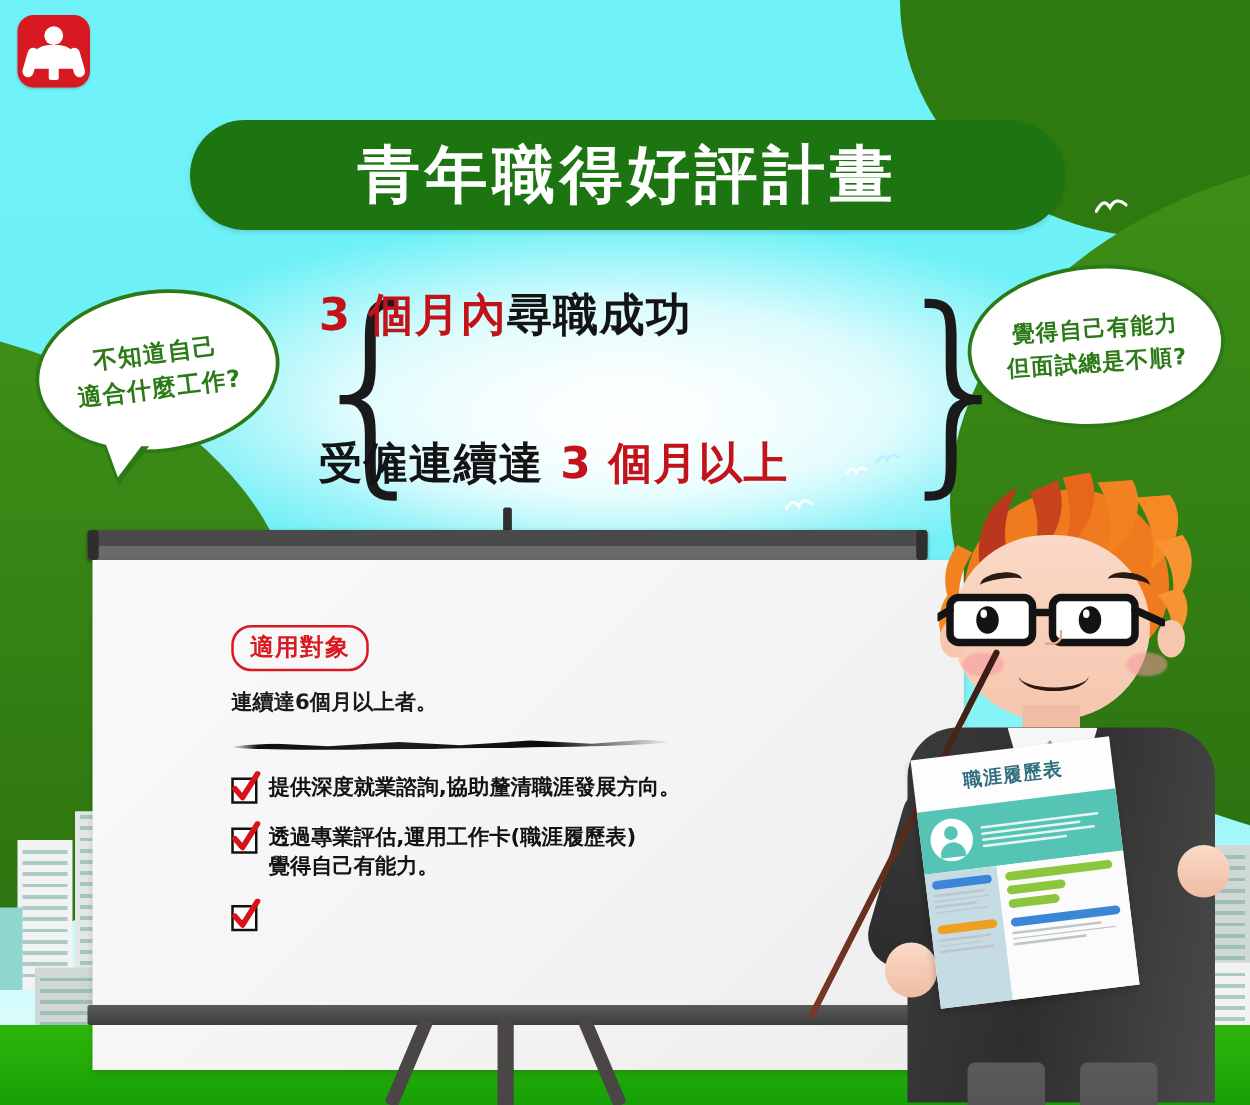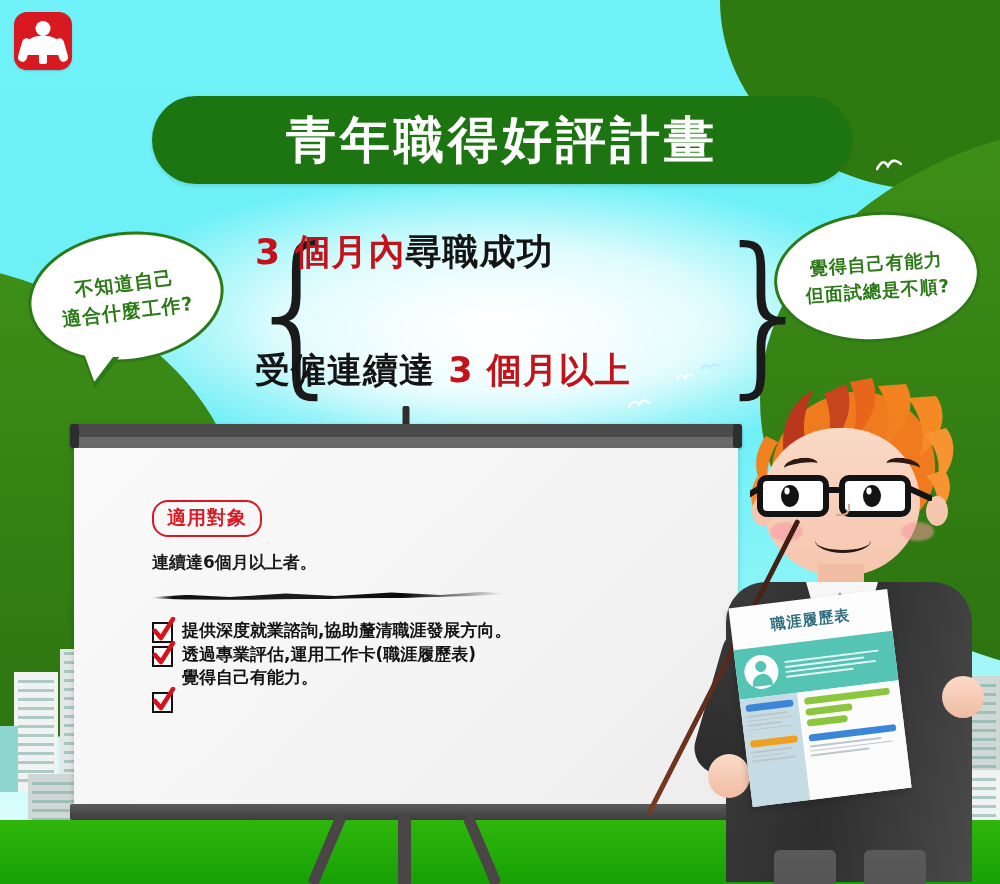--- a/index.html
+++ b/index.html
@@ -103,41 +103,41 @@
   .palm{position:absolute;bottom:58px;}
 
   
   .screen-wrap{position:absolute;left:70px;top:424px;width:672px;height:412px;}
   .screen-rollbar{position:absolute;left:0;top:0;width:672px;height:24px;border-radius:3px;
      background:linear-gradient(#4A4A4A 0%,#4A4A4A 55%,#6A6A6A 55%,#6A6A6A 100%);
      box-shadow:0 1px 3px rgba(0,0,0,.35);}
   .rollbar-cap{position:absolute;top:0;width:9px;height:24px;background:#2E2E2E;border-radius:3px;}
   .rollbar-hook{position:absolute;left:50%;top:-18px;transform:translateX(-50%);
      width:7px;height:20px;background:#2E2E2E;border-radius:2px;}
-  .screen-canvas{position:absolute;left:4px;top:24px;width:664px;height:356px;
+  .screen-canvas{position:absolute;left:4px;top:24px;width:664px;height:408px;
      background:linear-gradient(135deg,#FAFAFA 0%,#F4F4F4 55%,#EDEDED 100%);
-     box-shadow:0 2px 6px rgba(0,0,0,.18);}
+     box-shadow:0 2px 6px rgba(0,0,0,.18);padding-left:33px;}
   .screen-base{position:absolute;left:0;top:380px;width:672px;height:16px;border-radius:2px;
      background:linear-gradient(#5B5B5B,#3D3D3D);}
   .leg{position:absolute;background:#4A4646;border-radius:3px;}
   .leg-c{left:328px;top:392px;width:13px;height:70px;}
   .leg-l{left:266px;top:392px;width:11px;height:74px;transform-origin:top center;transform:rotate(23deg);}
   .leg-r{left:392px;top:392px;width:11px;height:74px;transform-origin:top center;transform:rotate(-23deg);}
 
   
   .badge{display:inline-block;border:2.5px solid #D81921;border-radius:16px;
      padding:3px 13px 4px;color:#D81921;font-size:19px;font-weight:bold;letter-spacing:1px;
      font-family:"DejaVu Sans","Liberation Sans",sans-serif;}
   .elig{margin-top:11px;font-size:17px;line-height:1.65;color:#1A1A1A;font-weight:bold;
      font-family:"DejaVu Sans","Liberation Sans",sans-serif;}
   .brush-div{margin:16px 0 12px 0;width:352px;height:7px;
      background:linear-gradient(to right, rgba(10,10,10,0) 0%, #101010 6%, #1c1c1c 40%, #0a0a0a 72%, rgba(10,10,10,.25) 93%, rgba(10,10,10,0) 100%);
      border-radius:50% / 60%;transform:rotate(-.7deg);
      clip-path:polygon(0% 40%,8% 10%,22% 55%,38% 15%,52% 60%,68% 18%,82% 62%,94% 25%,100% 50%,100% 100%,0% 100%);}
-  .chk-list{display:flex;flex-direction:column;gap:0;margin-top:20px;}
+  .chk-list{display:flex;flex-direction:column;gap:16px;margin-top:20px;}
   .chk-item{display:flex;align-items:flex-start;gap:9px;}
   .chk-box{flex:0 0 auto;margin-top:3px;width:17px;height:17px;border:2px solid #111;
      position:relative;background:#fff;}
   .chk-box svg{position:absolute;left:-2px;top:-7px;}
   .chk-text{font-size:17px;line-height:1.35;color:#131313;font-weight:bold;
      font-family:"DejaVu Sans","Liberation Sans",sans-serif;}
   .cta-row{margin-top:13px;display:flex;justify-content:center;padding-right:110px;position:relative;}
   .cta{background:#F5A417;border-radius:19px;padding:6px 40px;position:relative;
      box-shadow:0 2px 3px rgba(0,0,0,.12);}
   .cta-label{font-size:21px;font-weight:bold;color:#2B2B2B;letter-spacing:2px;

